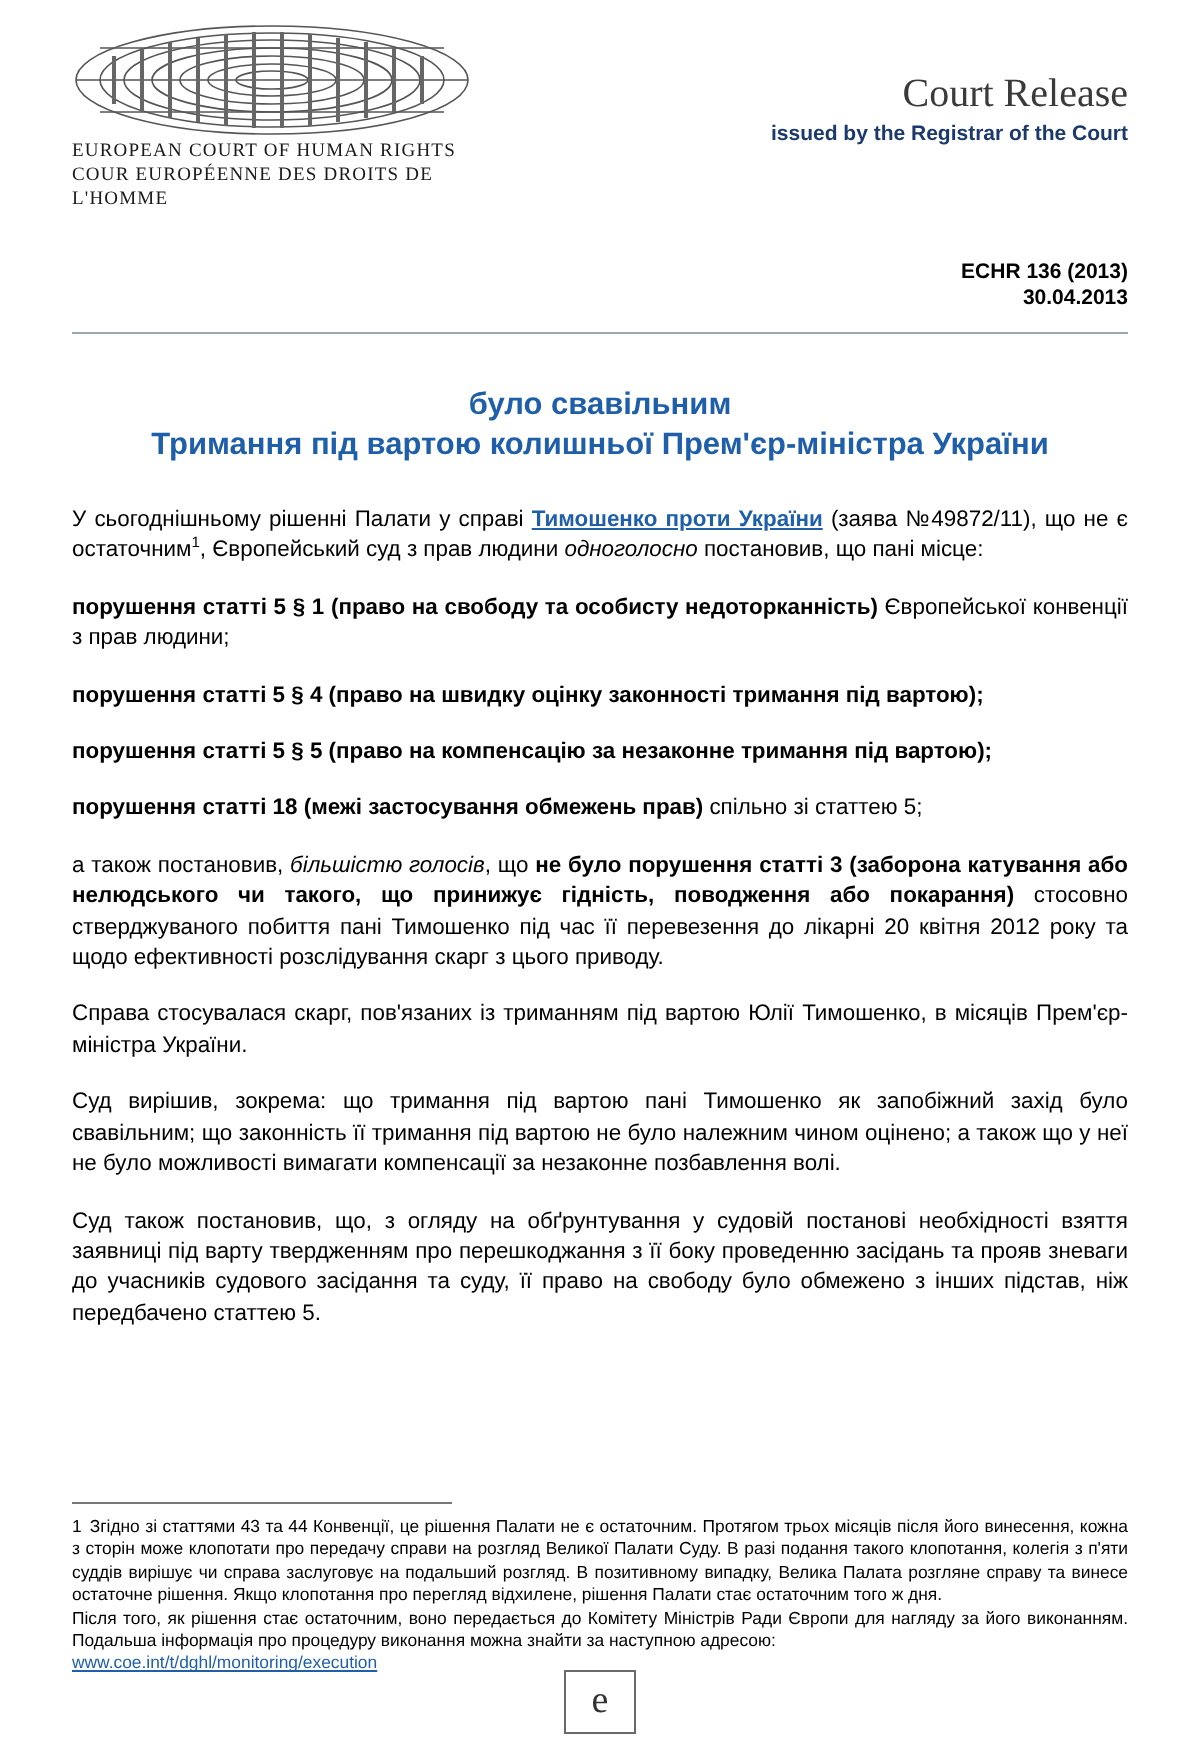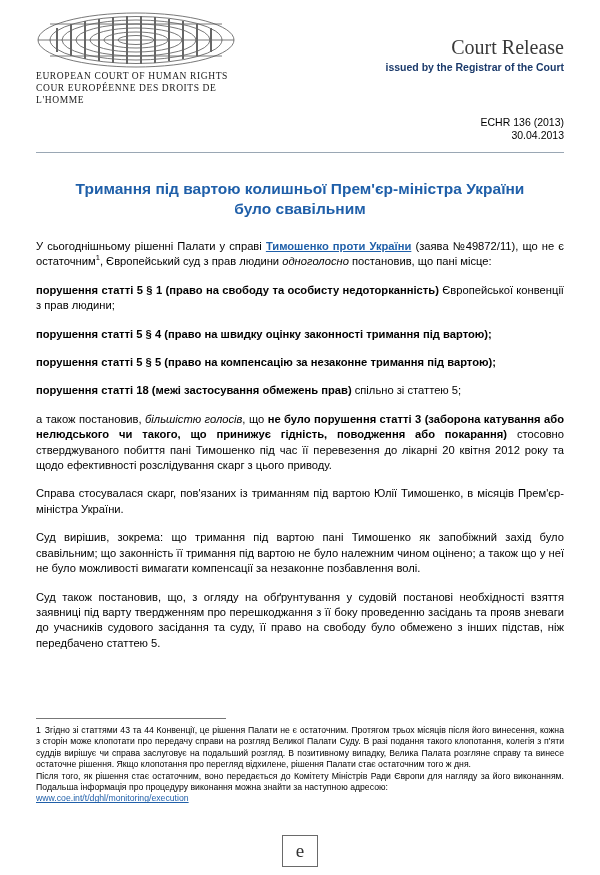--- a/index.html
+++ b/index.html
@@ -63,23 +63,23 @@
     color: #1b3a6b;
     font-weight: bold;
     margin-top: 3px;
     text-align: right;
   }
   .refblock {
     text-align: right;
     font-family: "Liberation Sans", sans-serif;
     font-size: 10.5px;
     color: #000;
-    font-weight: normal;
+    font-weight: bold;
     line-height: 13px;
-    margin-top: 10px;
+    margin-top: 24px;
   }
   .rule {
     border: 0;
     border-top: 1px solid #9aa7b4;
     margin: 10px 0 0 0;
   }
 
   
   .doc-title {
     text-align: center;
@@ -122,21 +122,21 @@
     text-align: justify;
   }
   em { font-style: italic; }
   sup { font-size: 7.5px; vertical-align: super; line-height: 0; }
 
   
   .footnote-wrap {
     position: absolute;
     left: 36px;
     right: 36px;
-    top: 718px;
+    top: 751px;
   }
   .footnote-rule {
     border: 0;
     border-top: 1px solid #777;
     width: 190px;
     margin: 0 0 6px 0;
   }
   .footnote {
     font-size: 8.7px;
     line-height: 11.4px;
@@ -218,22 +218,22 @@
   </div>
 
   <div class="refblock">
     <div>ECHR 136 (2013)</div>
     <div>30.04.2013</div>
   </div>
 
   <hr class="rule">
 
   <div class="doc-title">
+    <div>було свавільним</div>
     <div>Тримання під вартою колишньої Прем'єр-міністра України</div>
-    <div>було свавільним</div>
   </div>
 
   <div class="body-text">
 
     <p class="lead"><span>У сьогоднішньому рішенні Палати у справі </span><a class="link" href="#">Тимошенко проти України</a><span> (заява №49872/11), що не є остаточним</span><sup>1</sup><span>, Європейський суд з прав людини </span><em>одноголосно</em><span> постановив, що пані місце:</span></p>
 
     <p class="violation"><span>порушення статті 5 § 1 (право на свободу та особисту недоторканність)</span><span class="reg"> Європейської конвенції з прав людини;</span></p>
 
     <p class="violation"><span>порушення статті 5 § 4 (право на швидку оцінку законності тримання під вартою);</span><span class="reg"></span></p>
 

